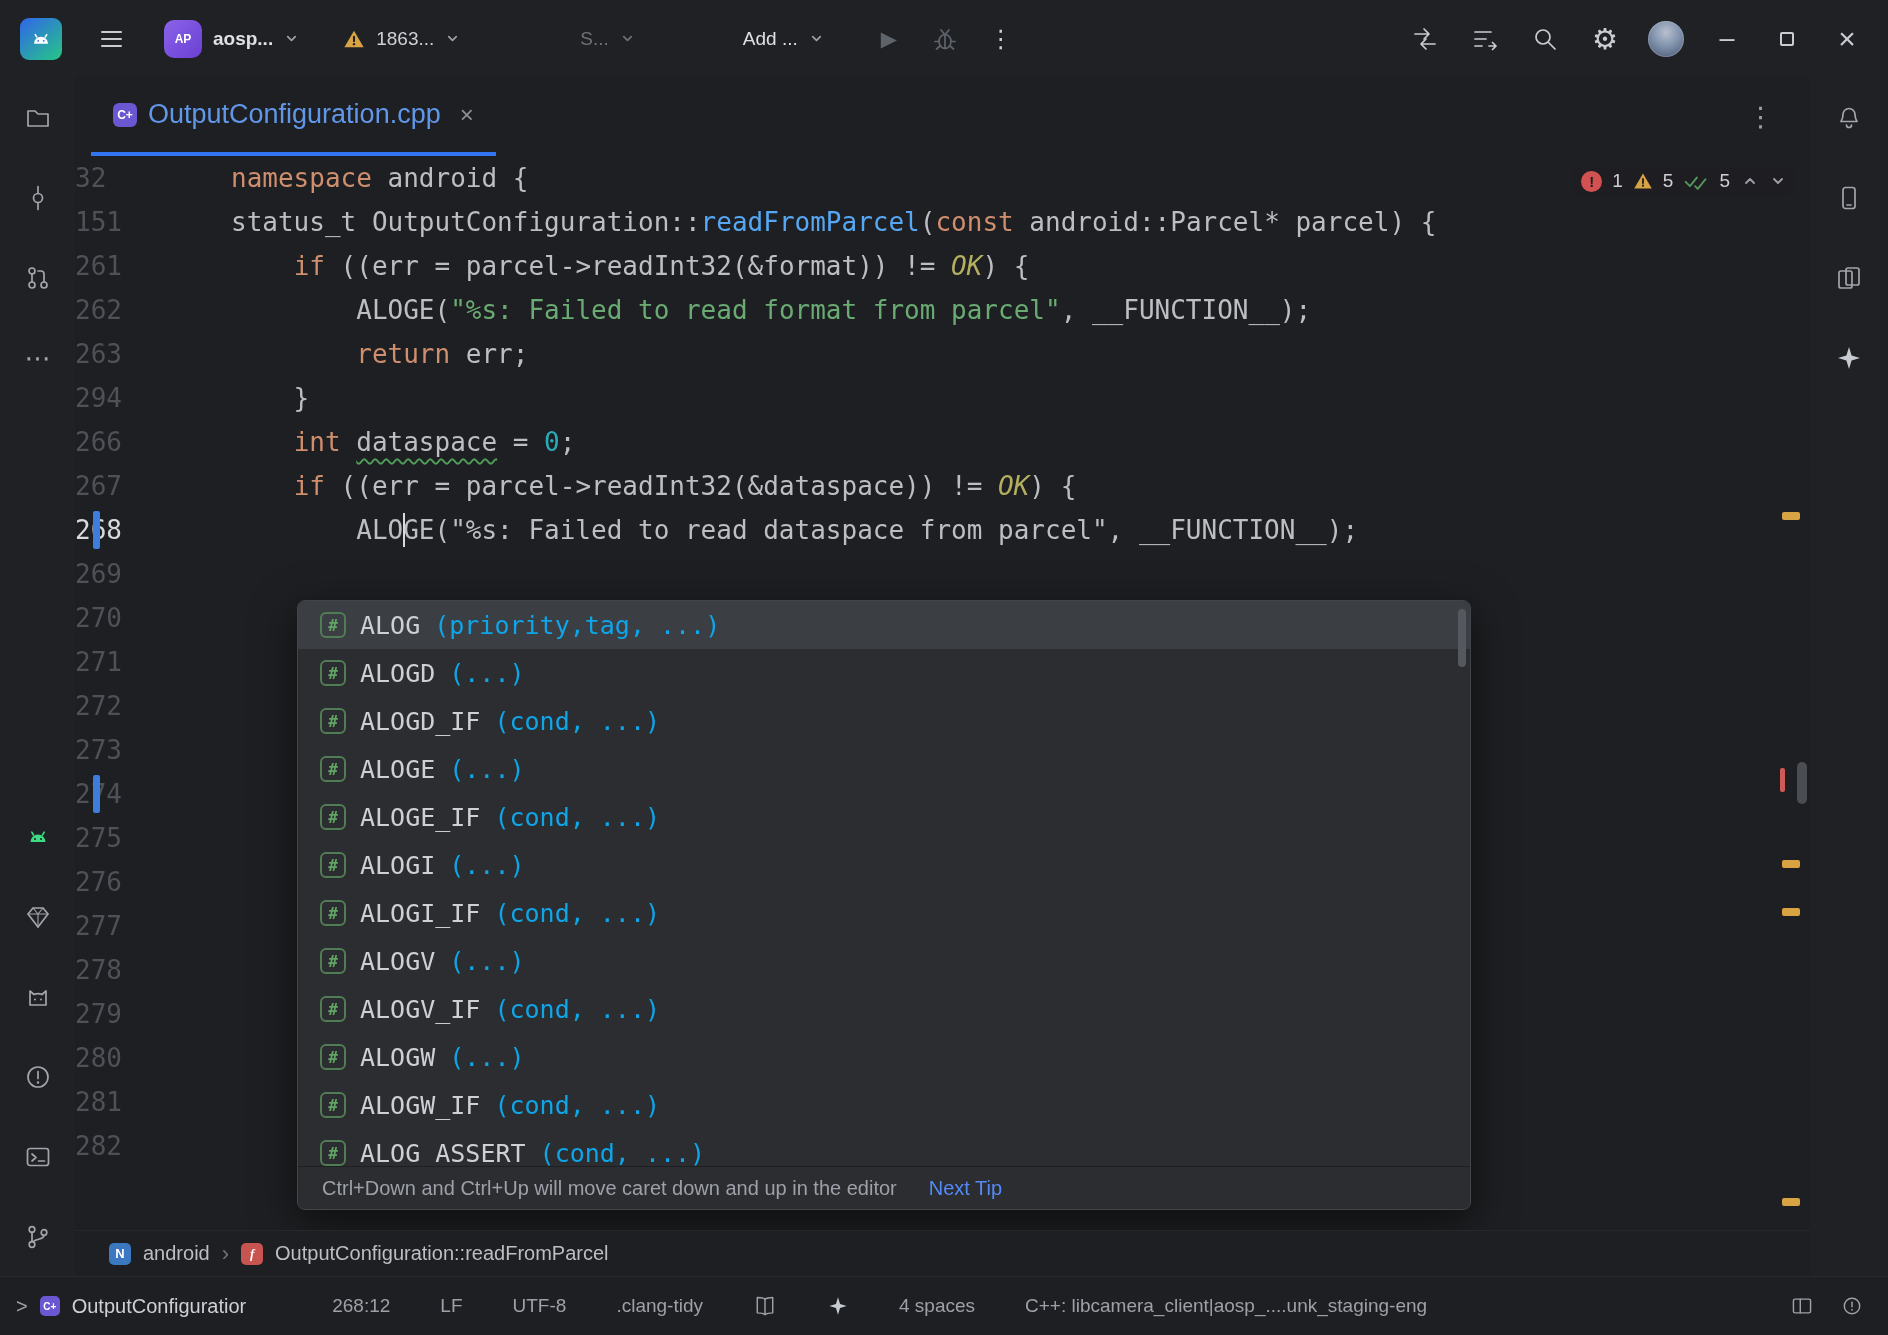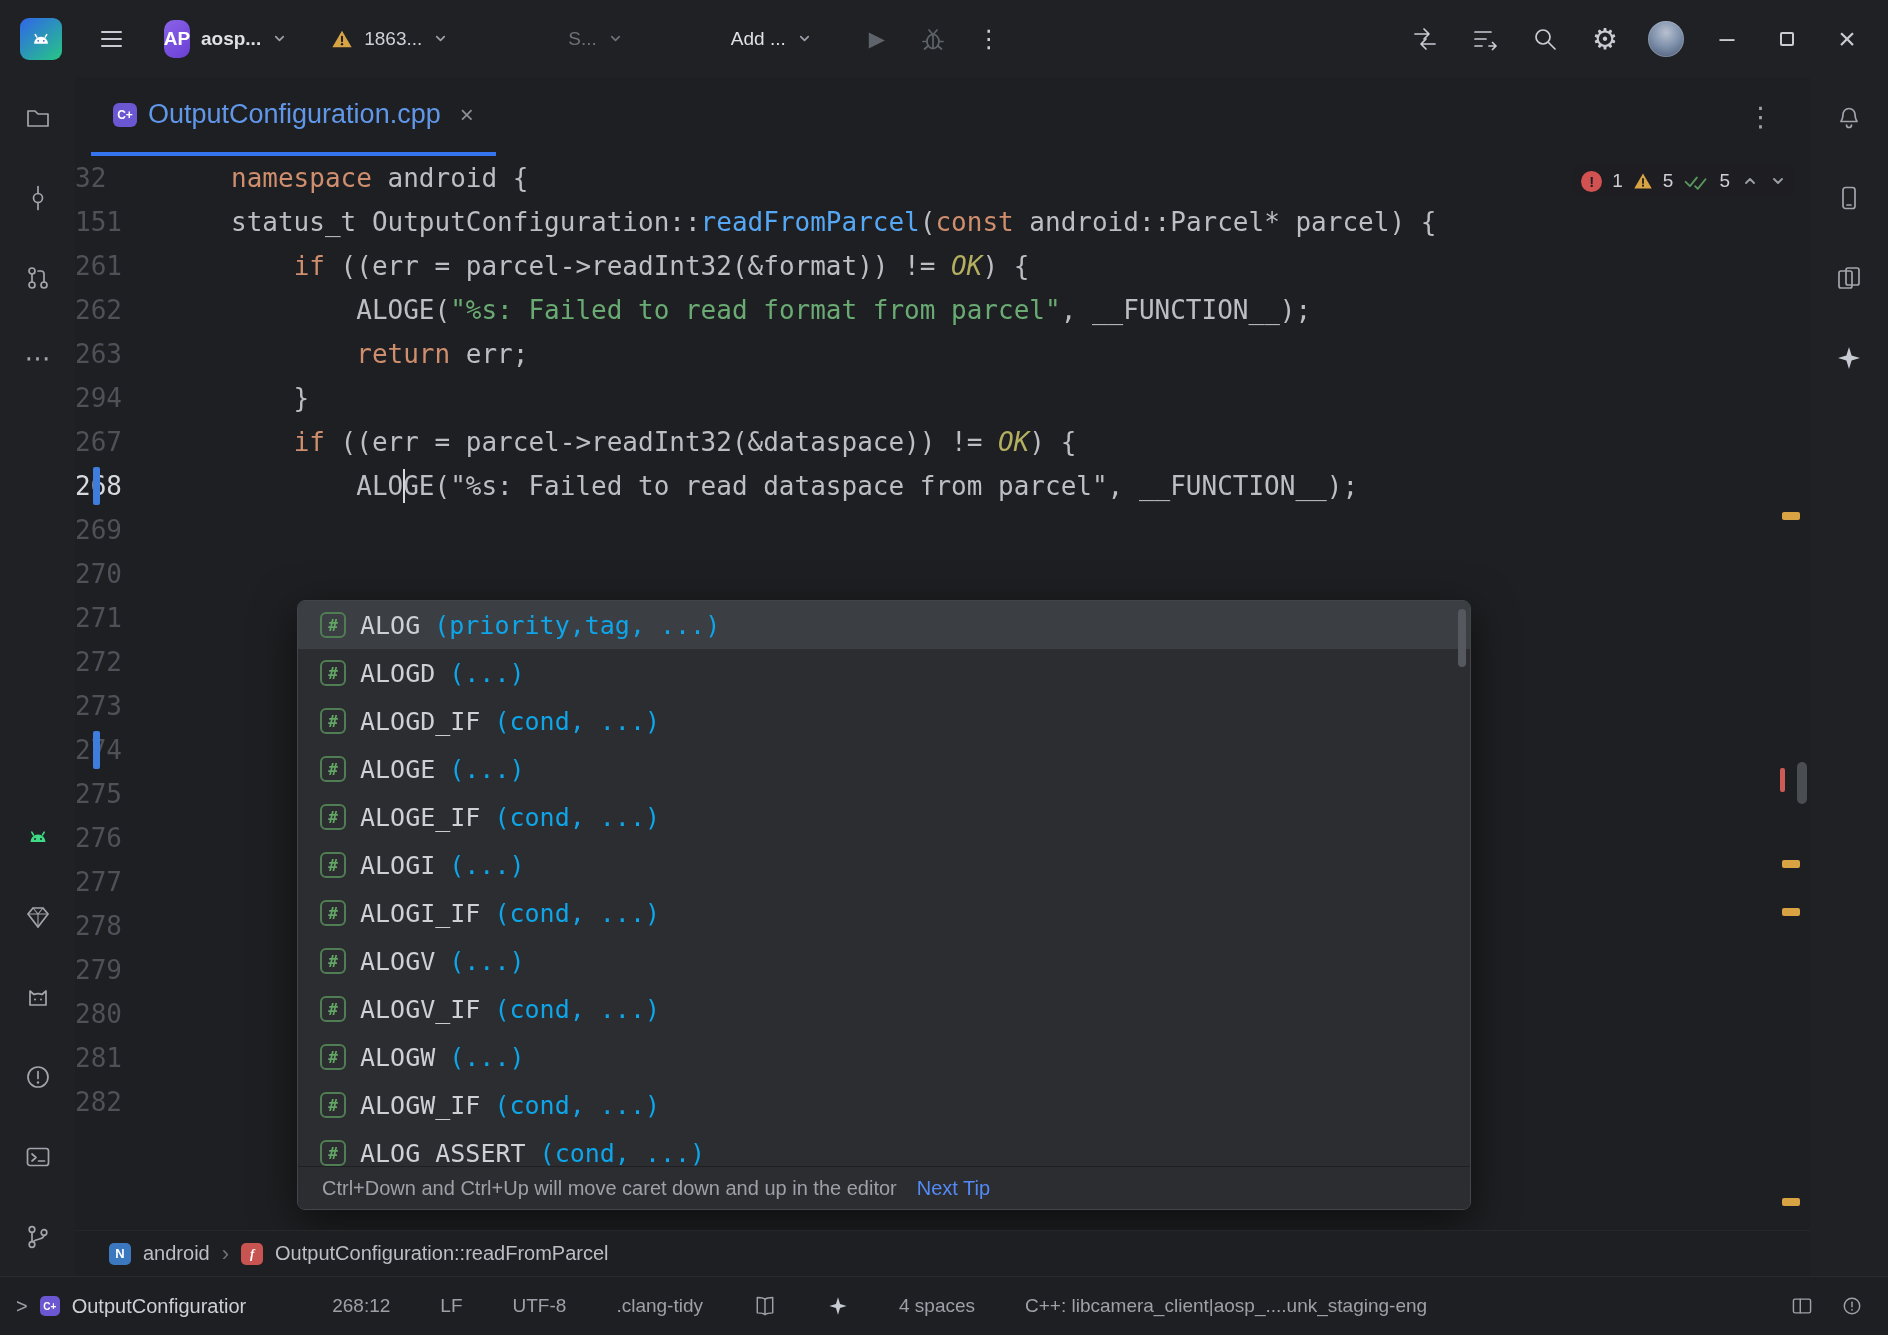--- a/index.html
+++ b/index.html
@@ -14,21 +14,21 @@
   .logo{width:42px;height:42px;border-radius:9px;background:linear-gradient(140deg,#2f6fe0 10%,#27c28a 95%);display:flex;align-items:center;justify-content:center}
   .logo svg{width:26px;height:26px}
   .tb-btn{background:none;border:none;color:#c9ccd2;display:flex;align-items:center;justify-content:center;width:34px;height:34px;cursor:pointer;font-size:24px}
   .tb-btn.dim{color:#5f646b}
   .hamburger{flex-direction:column;gap:5px;margin-left:32px}
   .hamburger i{display:block;width:21px;height:2px;background:#c9ccd2;border-radius:1px}
   .chip{display:flex;align-items:center;gap:11px;padding:8px 12px;border-radius:9px;cursor:pointer}
   .chip-label{font-size:19px;color:#dfe1e5;font-weight:600}
   .chip-label.soft{font-weight:400;color:#ced0d6}
   .chip.dim .chip-label{color:#6e7277;font-weight:400}
-  .badge-ap{width:26px;height:38px;border-radius:10px;background:linear-gradient(135deg,#8a63e8,#6a3fd4);color:#fff;font-size:19px;font-weight:700;display:flex;align-items:center;justify-content:center}
+  .badge-ap{width:38px;height:38px;border-radius:10px;background:linear-gradient(135deg,#8a63e8,#6a3fd4);color:#fff;font-size:12px;font-weight:700;display:flex;align-items:center;justify-content:center}
   .chev{width:15px;height:15px;stroke:#9da0a8;fill:none;stroke-width:1.8;stroke-linecap:round;stroke-linejoin:round}
   .chev.dim{stroke:#6e7277}
   .ico-svg{width:28px;height:28px;stroke:currentColor;fill:none;stroke-width:1.7;stroke-linecap:round;stroke-linejoin:round}
   .warn-svg{width:22px;height:22px}
   .avatar{width:36px;height:36px;border-radius:50%;background:radial-gradient(circle at 50% 32%,#b8c0cf 0%,#8193ad 45%,#45536d 100%);box-shadow:inset 0 0 0 1px rgba(255,255,255,.18);cursor:pointer}
   .win-box{width:14px;height:14px;border:2px solid #c9ccd2;border-radius:2px;display:block}
   .txt-ico{cursor:pointer}
 
   
   .main{flex:1;min-height:0;display:flex}
@@ -75,21 +75,21 @@
 
   
   .popup{position:absolute;left:222px;top:444px;width:1174px;height:610px;background:#2b2d30;border:1px solid #43454a;border-radius:8px;box-shadow:0 12px 44px rgba(0,0,0,.55);overflow:hidden;z-index:5}
   .cmp-list{height:565px;overflow:hidden}
   .cmp-item{height:48px;display:flex;align-items:center;gap:14px;padding:0 22px;font-size:25px;cursor:pointer}
   .cmp-item.selected{background:#3b3e43}
   .cmp-ico{flex:none;width:26px;height:26px;border:2px solid #507d54;border-radius:6px;color:#62a565;font-size:16px;font-weight:700;display:flex;align-items:center;justify-content:center}
   .cmp-name{color:#ced0d6}
   .cmp-params{color:#0ea5e9}
   .cmp-scroll{position:absolute;right:4px;top:8px;width:8px;height:58px;border-radius:4px;background:#55585e;cursor:grab}
-  .tipbar{height:44px;border-top:1px solid #1e1f22;display:flex;align-items:center;gap:20px;padding:0 24px;font-family:"Liberation Sans",sans-serif;font-size:20px;color:#9da0a8;background:#2b2d30}
+  .tipbar{height:44px;border-top:1px solid #1e1f22;display:flex;align-items:center;gap:32px;padding:0 24px;font-family:"Liberation Sans",sans-serif;font-size:20px;color:#9da0a8;background:#2b2d30}
   .tip-action{color:#548af7;cursor:pointer;text-decoration:none}
 
   
   .breadcrumbs{height:46px;flex:none;display:flex;align-items:center;gap:12px;padding-left:34px;font-size:20px;color:#bcbec4;border-top:1px solid rgba(255,255,255,.04)}
   .bc-badge{width:22px;height:22px;border-radius:5px;color:#fff;font-size:13px;font-weight:700;display:flex;align-items:center;justify-content:center}
   .bc-badge.n{background:#3b78bf}
   .bc-badge.f{background:#c75450;font-style:italic;font-family:"Liberation Serif",serif}
   .bc-sep{color:#6f7377;font-size:22px}
   .bc-label{cursor:pointer}
 
@@ -294,20 +294,21 @@
       </div>
 
       <div class="editor">
         <div>
             <div class="ed-row"><div class="gutter">32</div><div class="code"><span class="tk-k">namespace</span><span class="tk-d"> android {</span></div></div>
             <div class="ed-row"><div class="gutter">151</div><div class="code"><span class="tk-d">status_t OutputConfiguration::</span><span class="tk-f">readFromParcel</span><span class="tk-d">(</span><span class="tk-k">const</span><span class="tk-d"> android::Parcel* parcel) {</span></div></div>
             <div class="ed-row"><div class="gutter">261</div><div class="code"><span class="tk-d">    </span><span class="tk-k">if</span><span class="tk-d"> ((err = parcel-&gt;readInt32(&amp;format)) != </span><span class="tk-e">OK</span><span class="tk-d">) {</span></div></div>
             <div class="ed-row"><div class="gutter">262</div><div class="code"><span class="tk-d">        ALOGE(</span><span class="tk-s">"%s: Failed to read format from parcel"</span><span class="tk-d">, __FUNCTION__);</span></div></div>
             <div class="ed-row"><div class="gutter">263</div><div class="code"><span class="tk-d">        </span><span class="tk-k">return</span><span class="tk-d"> err;</span></div></div>
             <div class="ed-row"><div class="gutter">294</div><div class="code"><span class="tk-d">    }</span></div></div>
+            <div class="ed-row"><div class="gutter">266</div><div class="code"><span class="tk-d">    </span><span class="tk-k">int</span><span class="tk-d"> </span><span class="tk-w">dataspace</span><span class="tk-d"> = </span><span class="tk-n">0</span><span class="tk-d">;</span></div></div>
             <div class="ed-row"><div class="gutter">267</div><div class="code"><span class="tk-d">    </span><span class="tk-k">if</span><span class="tk-d"> ((err = parcel-&gt;readInt32(&amp;dataspace)) != </span><span class="tk-e">OK</span><span class="tk-d">) {</span></div></div>
             <div class="ed-row current"><div class="chg"></div><div class="gutter">268</div><div class="code"><span class="tk-d">        ALOGE("%s: Failed to read dataspace from parcel", __FUNCTION__);</span></div><div class="caret"></div></div>
             <div class="ed-row"><div class="gutter">269</div><div class="code"></div></div>
             <div class="ed-row"><div class="gutter">270</div><div class="code"></div></div>
             <div class="ed-row"><div class="gutter">271</div><div class="code"></div></div>
             <div class="ed-row"><div class="gutter">272</div><div class="code"></div></div>
             <div class="ed-row"><div class="gutter">273</div><div class="code"></div></div>
             <div class="ed-row"><div class="chg"></div><div class="gutter">274</div><div class="code"></div></div>
             <div class="ed-row"><div class="gutter">275</div><div class="code"></div></div>
             <div class="ed-row"><div class="gutter">276</div><div class="code"></div></div>

